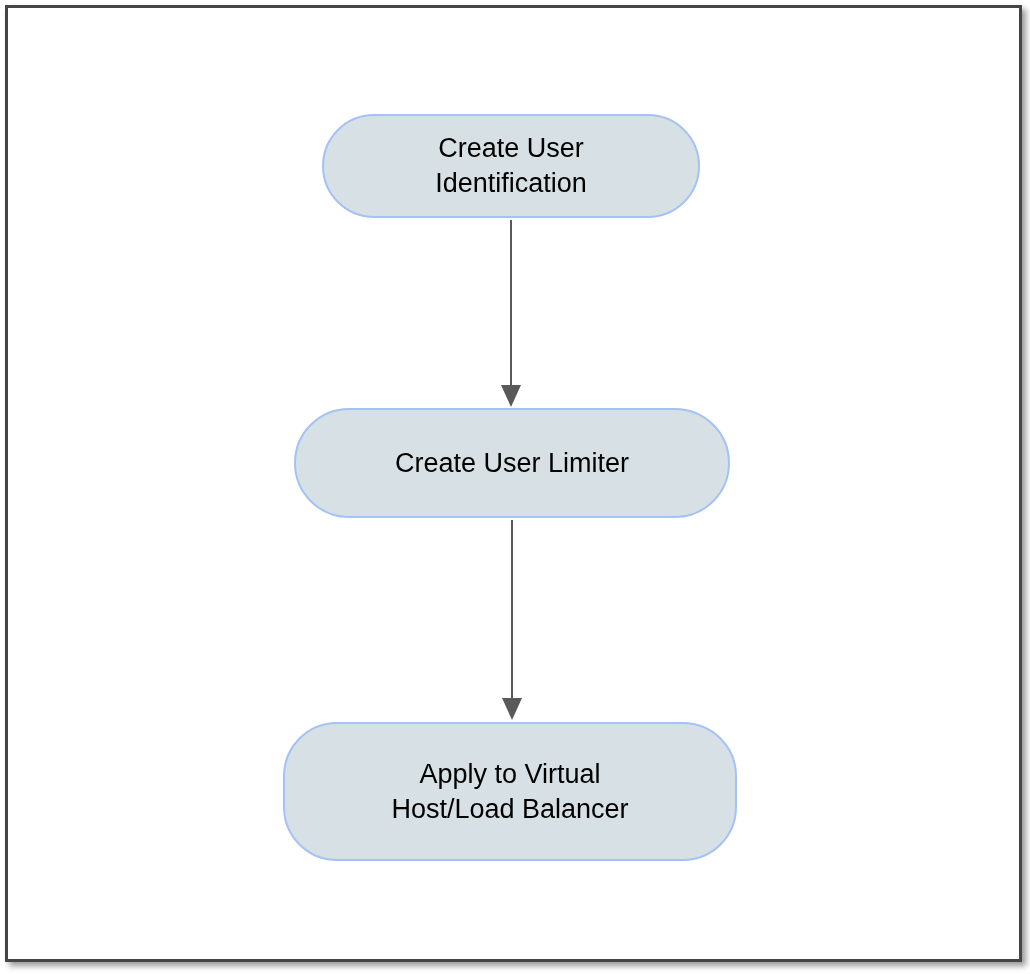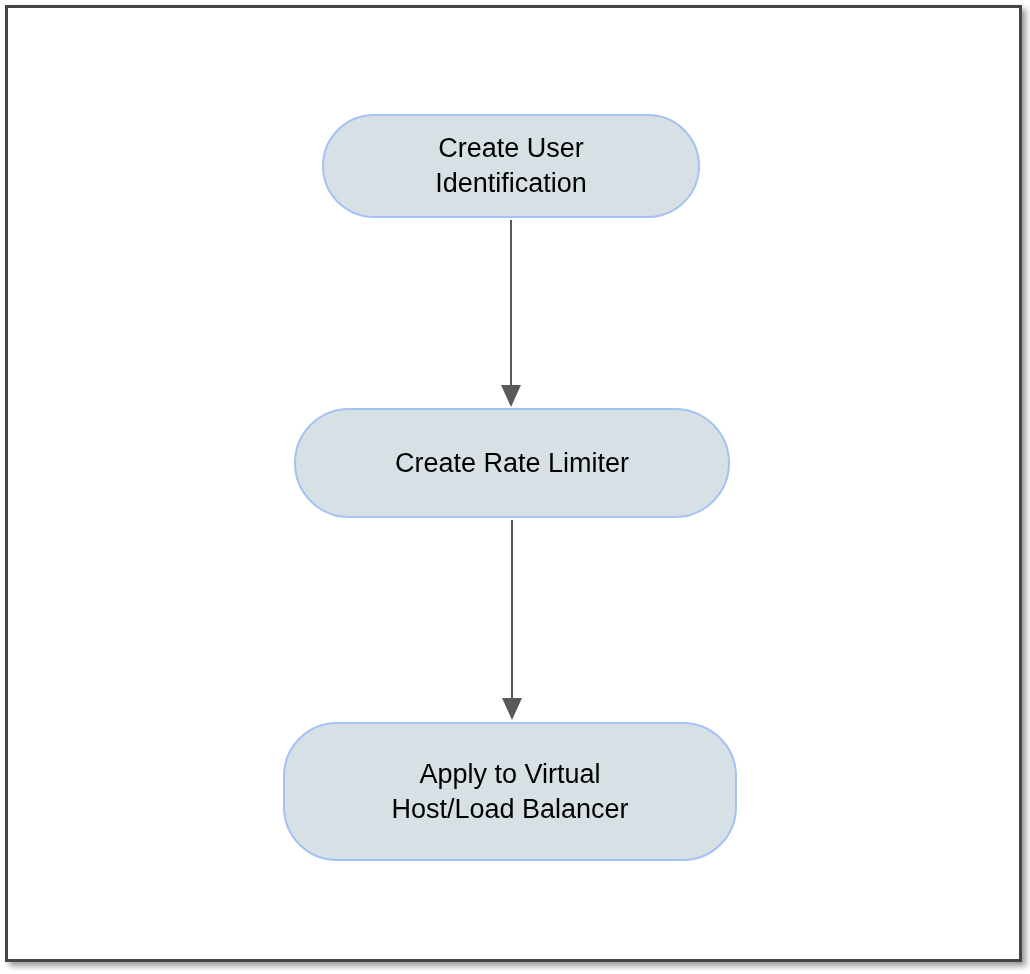--- a/index.html
+++ b/index.html
@@ -69,21 +69,21 @@
         <polygon points="502,698 522,698 512,720" fill="#595959"></polygon>
       </g>
     </svg>
 
     <div class="node node-1">
       <span>Create User
 Identification</span>
     </div>
 
     <div class="node node-2">
-      <span>Create Rate Limiter</span>
+      <span>Create User Limiter</span>
     </div>
 
     <div class="node node-3">
       <span>Apply to Virtual
 Host/Load Balancer</span>
     </div>
 
   </div>
 </div>
 

